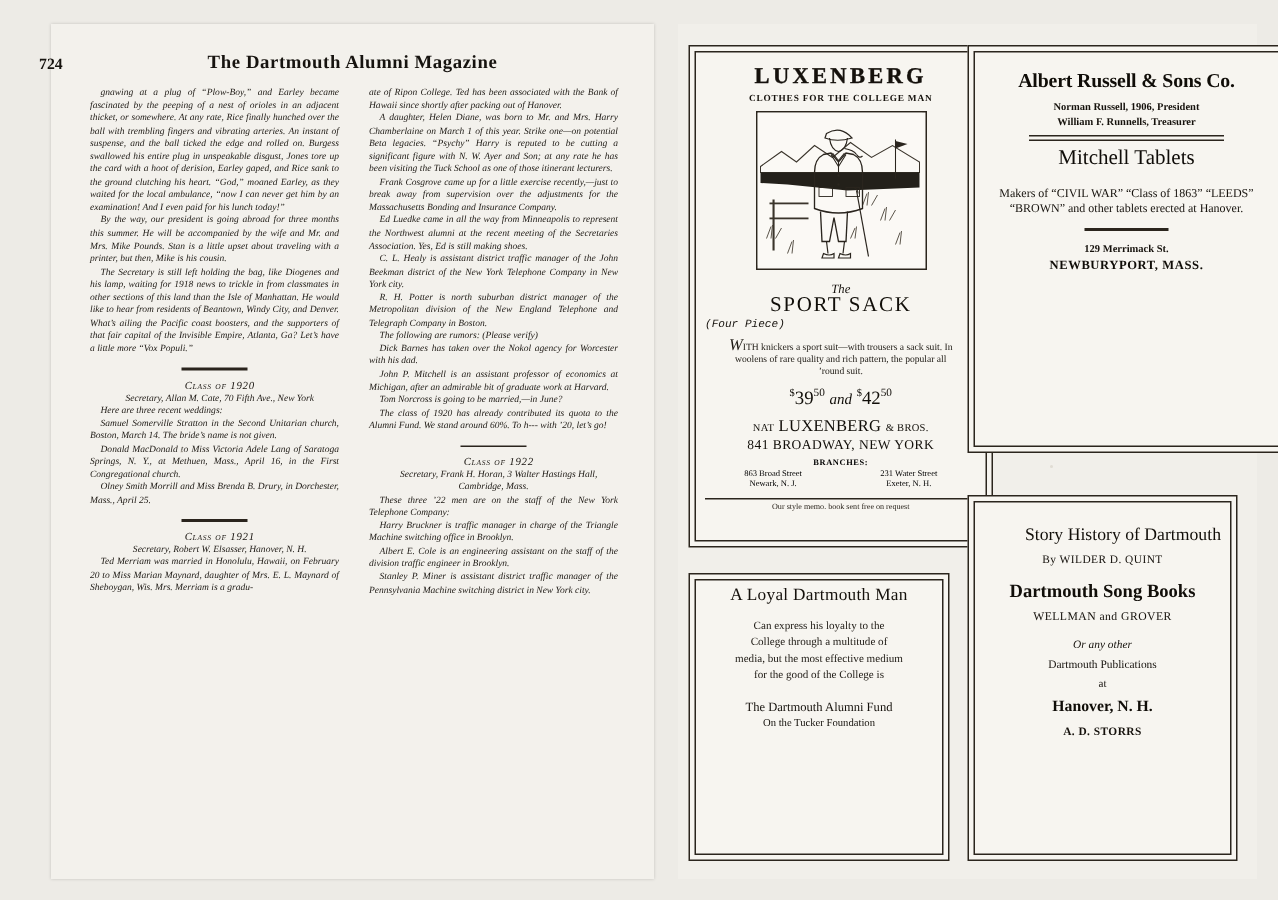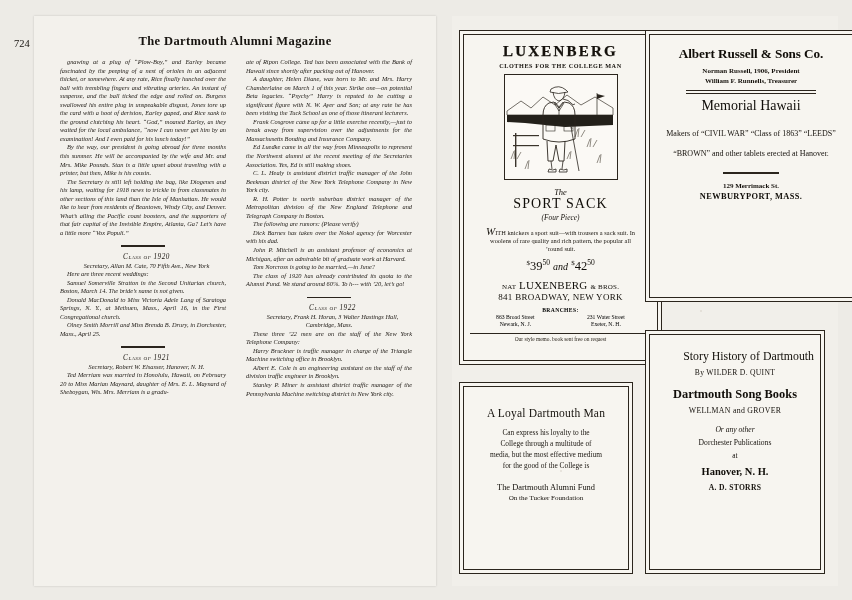--- a/index.html
+++ b/index.html
@@ -26,22 +26,22 @@
   }
   .masthead{
     position:absolute;left:34px;top:34px;width:402px;
     text-align:center;
   }
   .masthead .title{
     font-family:"Liberation Serif", serif;
     font-weight:bold;font-size:12.5px;letter-spacing:.4px;color:#16130f;
   }
   .folio{
-    position:absolute;left:14px;top:38px;
-    font-size:10.5px;font-weight:normal;color:#16130f;
+    position:absolute;left:26px;top:38px;
+    font-size:10.5px;font-weight:bold;color:#16130f;
     font-family:"Liberation Serif", serif;
   }
   .cols{
     position:absolute;left:60px;top:58px;width:352px;height:520px;font-style:italic;
   }
   .col{
     position:absolute;top:0;width:166px;
     font-size:6.35px;line-height:8.55px;
     text-align:justify;
     color:#1c1813;
@@ -93,21 +93,21 @@
     margin:5px auto 0 auto;width:112px;height:104px;
     border:1px solid #2b251d;background:#faf8f4;position:relative;overflow:hidden;
   }
   .lux-the{
     text-align:center;font-style:italic;font-size:8.5px;margin-top:7px;color:#15110c;
   }
   .lux-sport{
     text-align:center;font-size:14px;letter-spacing:1.1px;margin-top:-1px;color:#110e09;
   }
   .lux-four{
-    text-align:center;font-style:italic;font-size:7.4px;margin-top:1px;color:#15110c;
+    font-style:italic;font-size:7.4px;margin-top:1px;color:#15110c;font-family:Liberation Mono, monospace;
   }
   .lux-body{
     font-size:6.4px;line-height:8.2px;text-align:center;margin:4px 12px 0 12px;color:#1c1812;
   }
   .lux-body .dropcap{font-size:11px;line-height:10px;font-style:italic;}
   .lux-price{
     text-align:center;margin-top:4px;color:#110e09;font-size:12.5px;
   }
   .lux-price sup{font-size:7px;}
   .lux-price .sm{font-size:7.5px;vertical-align:super;}
@@ -127,21 +127,21 @@
   }
   .lux-branches div{text-align:center;font-size:5.7px;line-height:7.4px;}
   .lux-memo{
     text-align:center;font-size:5.4px;margin-top:4px;border-top:0.8px solid #2b251d;padding-top:2px;
     color:#2a241c;
   }
 
   
   #ad-loyal{left:459px;top:382px;width:174px;height:192px;}
   .loyal-title{
-    text-align:center;font-size:11.5px;margin-top:16px;color:#15110c;letter-spacing:.2px;
+    text-align:center;font-size:11.5px;margin-top:0;color:#15110c;letter-spacing:.2px;
   }
   .loyal-body{
     font-size:7.4px;line-height:11px;text-align:center;margin:8px 20px 0 20px;color:#1c1812;
   }
   .loyal-fund{
     text-align:center;font-size:8.4px;margin-top:12px;color:#15110c;
   }
   .loyal-found{
     text-align:center;font-size:7.1px;margin-top:2px;color:#15110c;
   }
@@ -159,21 +159,21 @@
     text-align:center;font-weight:bold;font-size:25px;margin-top:7px;color:#0d0b07;letter-spacing:.5px;
   }
   .ar-dbl{
     width:130px;height:0;border-top:1.6px solid #2b251d;border-bottom:1.6px solid #2b251d;
     height:2px;margin:4px auto 0 auto;
   }
   .ar-tablets{
     text-align:center;font-size:14px;margin-top:4px;color:#0f0c08;
   }
   .ar-makers{
-    text-align:center;font-size:8px;line-height:20px;margin:10px 8px 0 8px;color:#15110c;
+    text-align:center;font-size:8px;line-height:10px;margin:10px 8px 0 8px;color:#15110c;
   }
   .ar-rule{width:56px;height:2px;background:#2b251d;margin:8px auto 0 auto;}
   .ar-addr{
     text-align:center;font-size:7px;margin-top:8px;color:#15110c;font-weight:bold;
   }
   .ar-city{
     text-align:center;font-size:8.4px;margin-top:2px;color:#100d08;font-weight:bold;letter-spacing:.4px;
   }
 
   
@@ -374,36 +374,36 @@
   </div>
 
   <div class="adbox" id="ad-russell">
     <div class="inner">
       <div class="ar-name">Albert Russell &amp; Sons Co.</div>
       <div class="ar-officer">
         <span>Norman Russell, 1906, President</span><br>
         <span>William F. Runnells, Treasurer</span>
       </div>
       <div class="ar-dbl"></div>
-      <div class="ar-tablets">Memorial Hawaii</div>
+      <div class="ar-tablets">Mitchell Tablets</div>
       <div class="ar-makers">Makers of “CIVIL WAR” “Class of 1863” “LEEDS” “BROWN” and other tablets erected at Hanover.</div>
       <div class="ar-rule"></div>
       <div class="ar-addr">129 Merrimack St.</div>
       <div class="ar-city">NEWBURYPORT, MASS.</div>
     </div>
   </div>
 
   <div class="adbox" id="ad-bookstore">
     <div class="inner">
       <div class="bs-title">Story History of Dartmouth</div>
       <div class="bs-by">By WILDER D. QUINT</div>
       <div class="bs-songs">Dartmouth Song Books</div>
       <div class="bs-auth">WELLMAN and GROVER</div>
       <div class="bs-any">Or any other</div>
-      <div class="bs-pubs">Dorchester Publications</div>
+      <div class="bs-pubs">Dartmouth Publications</div>
       <div class="bs-at">at</div>
       <div class="bs-hanover">Hanover, N. H.</div>
       <div class="bs-storrs">A. D. STORRS</div>
     </div>
   </div>
 
   <div class="speck" style="left:120px;top:300px;width:2px;height:2px;"></div>
   <div class="speck" style="left:300px;top:120px;width:2px;height:2px;"></div>
   <div class="speck" style="left:560px;top:470px;width:2px;height:2px;"></div>
   <div class="speck" style="left:700px;top:310px;width:2px;height:2px;"></div>

